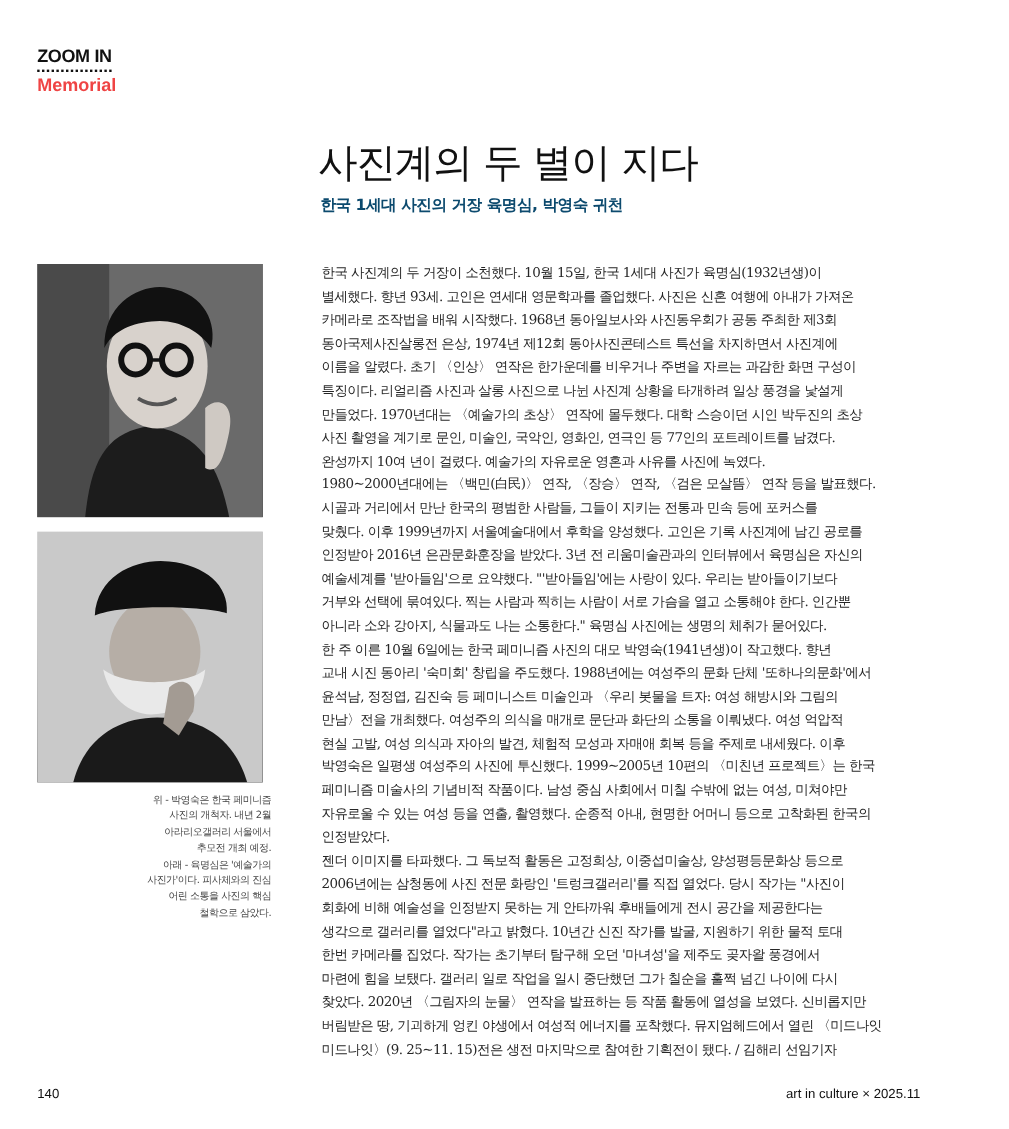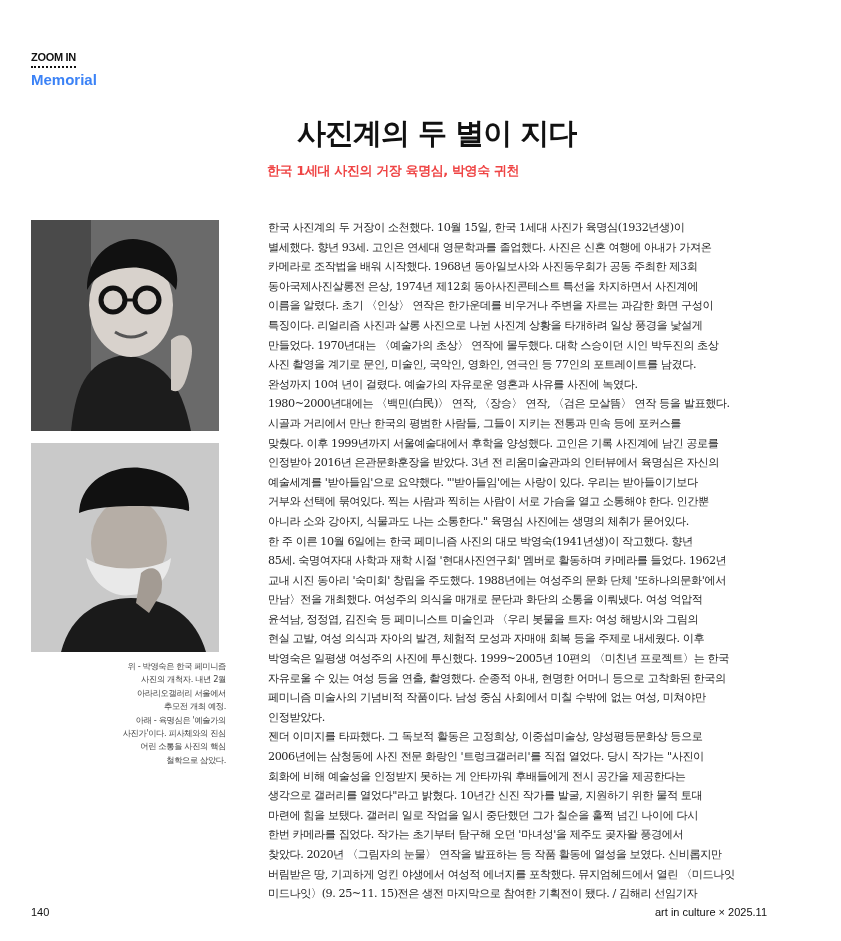--- a/index.html
+++ b/index.html
@@ -1,24 +1,24 @@
 <!DOCTYPE html>
 <html><head>
 <meta charset="utf-8">
 <style>
   * { margin: 0; padding: 0; box-sizing: border-box; }
   html, body { width: 841px; height: 941px; background: #ffffff; overflow: hidden; }
   body { position: relative; font-family: "DejaVu Serif", "Liberation Serif", serif; color: #222; }
 
   .section-label { position: absolute; left: 31px; top: 40px; font-family: "Liberation Sans", "DejaVu Sans", sans-serif; line-height: 1; }
-  .section-label .kicker { font-weight: 700; font-size: 11px; color: #111; letter-spacing: -0.3px; padding-bottom: 3px; border-bottom: 2px dotted #111; display: inline-block; margin-top: 12px; }
-  .section-label .sub { font-weight: 700; font-size: 15px; color: #3b82f6; margin-top: 4px; }
+  .section-label .kicker { font-weight: 700; font-size: 15px; color: #111; letter-spacing: -0.3px; padding-bottom: 3px; border-bottom: 2px dotted #111; display: inline-block; }
+  .section-label .sub { font-weight: 700; font-size: 15px; color: #ef4444; margin-top: 4px; }
 
-  .title { position: absolute; left: 265px; top: 117px; font-family: "DejaVu Sans", "Liberation Sans", sans-serif; font-weight: 700; font-size: 29px; color: #111; letter-spacing: -1px; line-height: 1.15; margin-left: 32px; }
-  .subtitle { position: absolute; left: 267px; top: 162px; font-family: "DejaVu Sans", "Liberation Sans", sans-serif; font-weight: 700; font-size: 13px; color: #ef4444; letter-spacing: -0.4px; }
+  .title { position: absolute; left: 265px; top: 117px; font-family: "DejaVu Sans", "Liberation Sans", sans-serif; font-weight: 400; font-size: 33px; color: #111; letter-spacing: -1px; line-height: 1.15; }
+  .subtitle { position: absolute; left: 267px; top: 162px; font-family: "DejaVu Sans", "Liberation Sans", sans-serif; font-weight: 700; font-size: 13px; color: #0c4a6e; letter-spacing: -0.4px; }
 
   .photo { position: absolute; left: 31px; width: 188px; background: #333; overflow: hidden; }
   .photo.top { top: 220px; height: 211px; background: linear-gradient(135deg, #9a9a9a 0%, #5a5a5a 45%, #2a2a2a 100%); }
   .photo.bottom { top: 443px; height: 209px; background: linear-gradient(160deg, #d8d8d8 0%, #b5b5b5 35%, #6e6e6e 70%, #2b2b2b 100%); }
   .photo svg { width: 100%; height: 100%; display: block; }
 
   .caption { position: absolute; left: 31px; top: 660px; width: 195px; font-family: "DejaVu Sans", "Liberation Sans", sans-serif; font-size: 8.3px; line-height: 13.4px; color: #444; letter-spacing: -0.4px; }
   .caption p { white-space: nowrap; text-align: right; }
 
   .body-text { position: absolute; left: 268px; top: 218px; width: 500px; font-size: 11.2px; line-height: 19.6px; color: #262626; letter-spacing: -0.45px; }
@@ -87,34 +87,33 @@
   <div class="line">사진 촬영을 계기로 문인, 미술인, 국악인, 영화인, 연극인 등 77인의 포트레이트를 남겼다.</div>
   <div class="line">완성까지 10여 년이 걸렸다. 예술가의 자유로운 영혼과 사유를 사진에 녹였다.</div>
   <div class="line">    1980~2000년대에는 〈백민(白民)〉 연작, 〈장승〉 연작, 〈검은 모살뜸〉 연작 등을 발표했다.</div>
   <div class="line">시골과 거리에서 만난 한국의 평범한 사람들, 그들이 지키는 전통과 민속 등에 포커스를</div>
   <div class="line">맞췄다. 이후 1999년까지 서울예술대에서 후학을 양성했다. 고인은 기록 사진계에 남긴 공로를</div>
   <div class="line">인정받아 2016년 은관문화훈장을 받았다. 3년 전 리움미술관과의 인터뷰에서 육명심은 자신의</div>
   <div class="line">예술세계를 '받아들임'으로 요약했다. "'받아들임'에는 사랑이 있다. 우리는 받아들이기보다</div>
   <div class="line">거부와 선택에 묶여있다. 찍는 사람과 찍히는 사람이 서로 가슴을 열고 소통해야 한다. 인간뿐</div>
   <div class="line">아니라 소와 강아지, 식물과도 나는 소통한다." 육명심 사진에는 생명의 체취가 묻어있다.</div>
   <div class="line">    한 주 이른 10월 6일에는 한국 페미니즘 사진의 대모 박영숙(1941년생)이 작고했다. 향년</div>
-  <div class="line">85세. 숙명여자대 사학과 재학 시절 '현대사진연구회' 멤버로 활동하며 카메라를 들었다. 1962년</div>
   <div class="line">교내 시진 동아리 '숙미회' 창립을 주도했다. 1988년에는 여성주의 문화 단체 '또하나의문화'에서</div>
+  <div class="line">윤석남, 정정엽, 김진숙 등 페미니스트 미술인과 〈우리 봇물을 트자: 여성 해방시와 그림의</div>
   <div class="line">만남〉전을 개최했다. 여성주의 의식을 매개로 문단과 화단의 소통을 이뤄냈다. 여성 억압적</div>
-  <div class="line">윤석남, 정정엽, 김진숙 등 페미니스트 미술인과 〈우리 봇물을 트자: 여성 해방시와 그림의</div>
   <div class="line">현실 고발, 여성 의식과 자아의 발견, 체험적 모성과 자매애 회복 등을 주제로 내세웠다. 이후</div>
   <div class="line">박영숙은 일평생 여성주의 사진에 투신했다. 1999~2005년 10편의 〈미친년 프로젝트〉는 한국</div>
+  <div class="line">페미니즘 미술사의 기념비적 작품이다. 남성 중심 사회에서 미칠 수밖에 없는 여성, 미쳐야만</div>
   <div class="line">자유로울 수 있는 여성 등을 연출, 촬영했다. 순종적 아내, 현명한 어머니 등으로 고착화된 한국의</div>
-  <div class="line">페미니즘 미술사의 기념비적 작품이다. 남성 중심 사회에서 미칠 수밖에 없는 여성, 미쳐야만</div>
   <div class="line">인정받았다.</div>
   <div class="line">젠더 이미지를 타파했다. 그 독보적 활동은 고정희상, 이중섭미술상, 양성평등문화상 등으로</div>
   <div class="line">    2006년에는 삼청동에 사진 전문 화랑인 '트렁크갤러리'를 직접 열었다. 당시 작가는 "사진이</div>
   <div class="line">회화에 비해 예술성을 인정받지 못하는 게 안타까워 후배들에게 전시 공간을 제공한다는</div>
   <div class="line">생각으로 갤러리를 열었다"라고 밝혔다. 10년간 신진 작가를 발굴, 지원하기 위한 물적 토대</div>
+  <div class="line">한번 카메라를 집었다. 작가는 초기부터 탐구해 오던 '마녀성'을 제주도 곶자왈 풍경에서</div>
   <div class="line">마련에 힘을 보탰다. 갤러리 일로 작업을 일시 중단했던 그가 칠순을 훌쩍 넘긴 나이에 다시</div>
-  <div class="line">한번 카메라를 집었다. 작가는 초기부터 탐구해 오던 '마녀성'을 제주도 곶자왈 풍경에서</div>
   <div class="line">찾았다. 2020년 〈그림자의 눈물〉 연작을 발표하는 등 작품 활동에 열성을 보였다. 신비롭지만</div>
   <div class="line">버림받은 땅, 기괴하게 엉킨 야생에서 여성적 에너지를 포착했다. 뮤지엄헤드에서 열린 〈미드나잇</div>
   <div class="line">미드나잇〉(9. 25~11. 15)전은 생전 마지막으로 참여한 기획전이 됐다. / 김해리 선임기자</div>
 </div>
 
 <div class="footer left">140</div>
 <div class="footer right">art in culture × 2025.11</div>
 
 </body></html>

